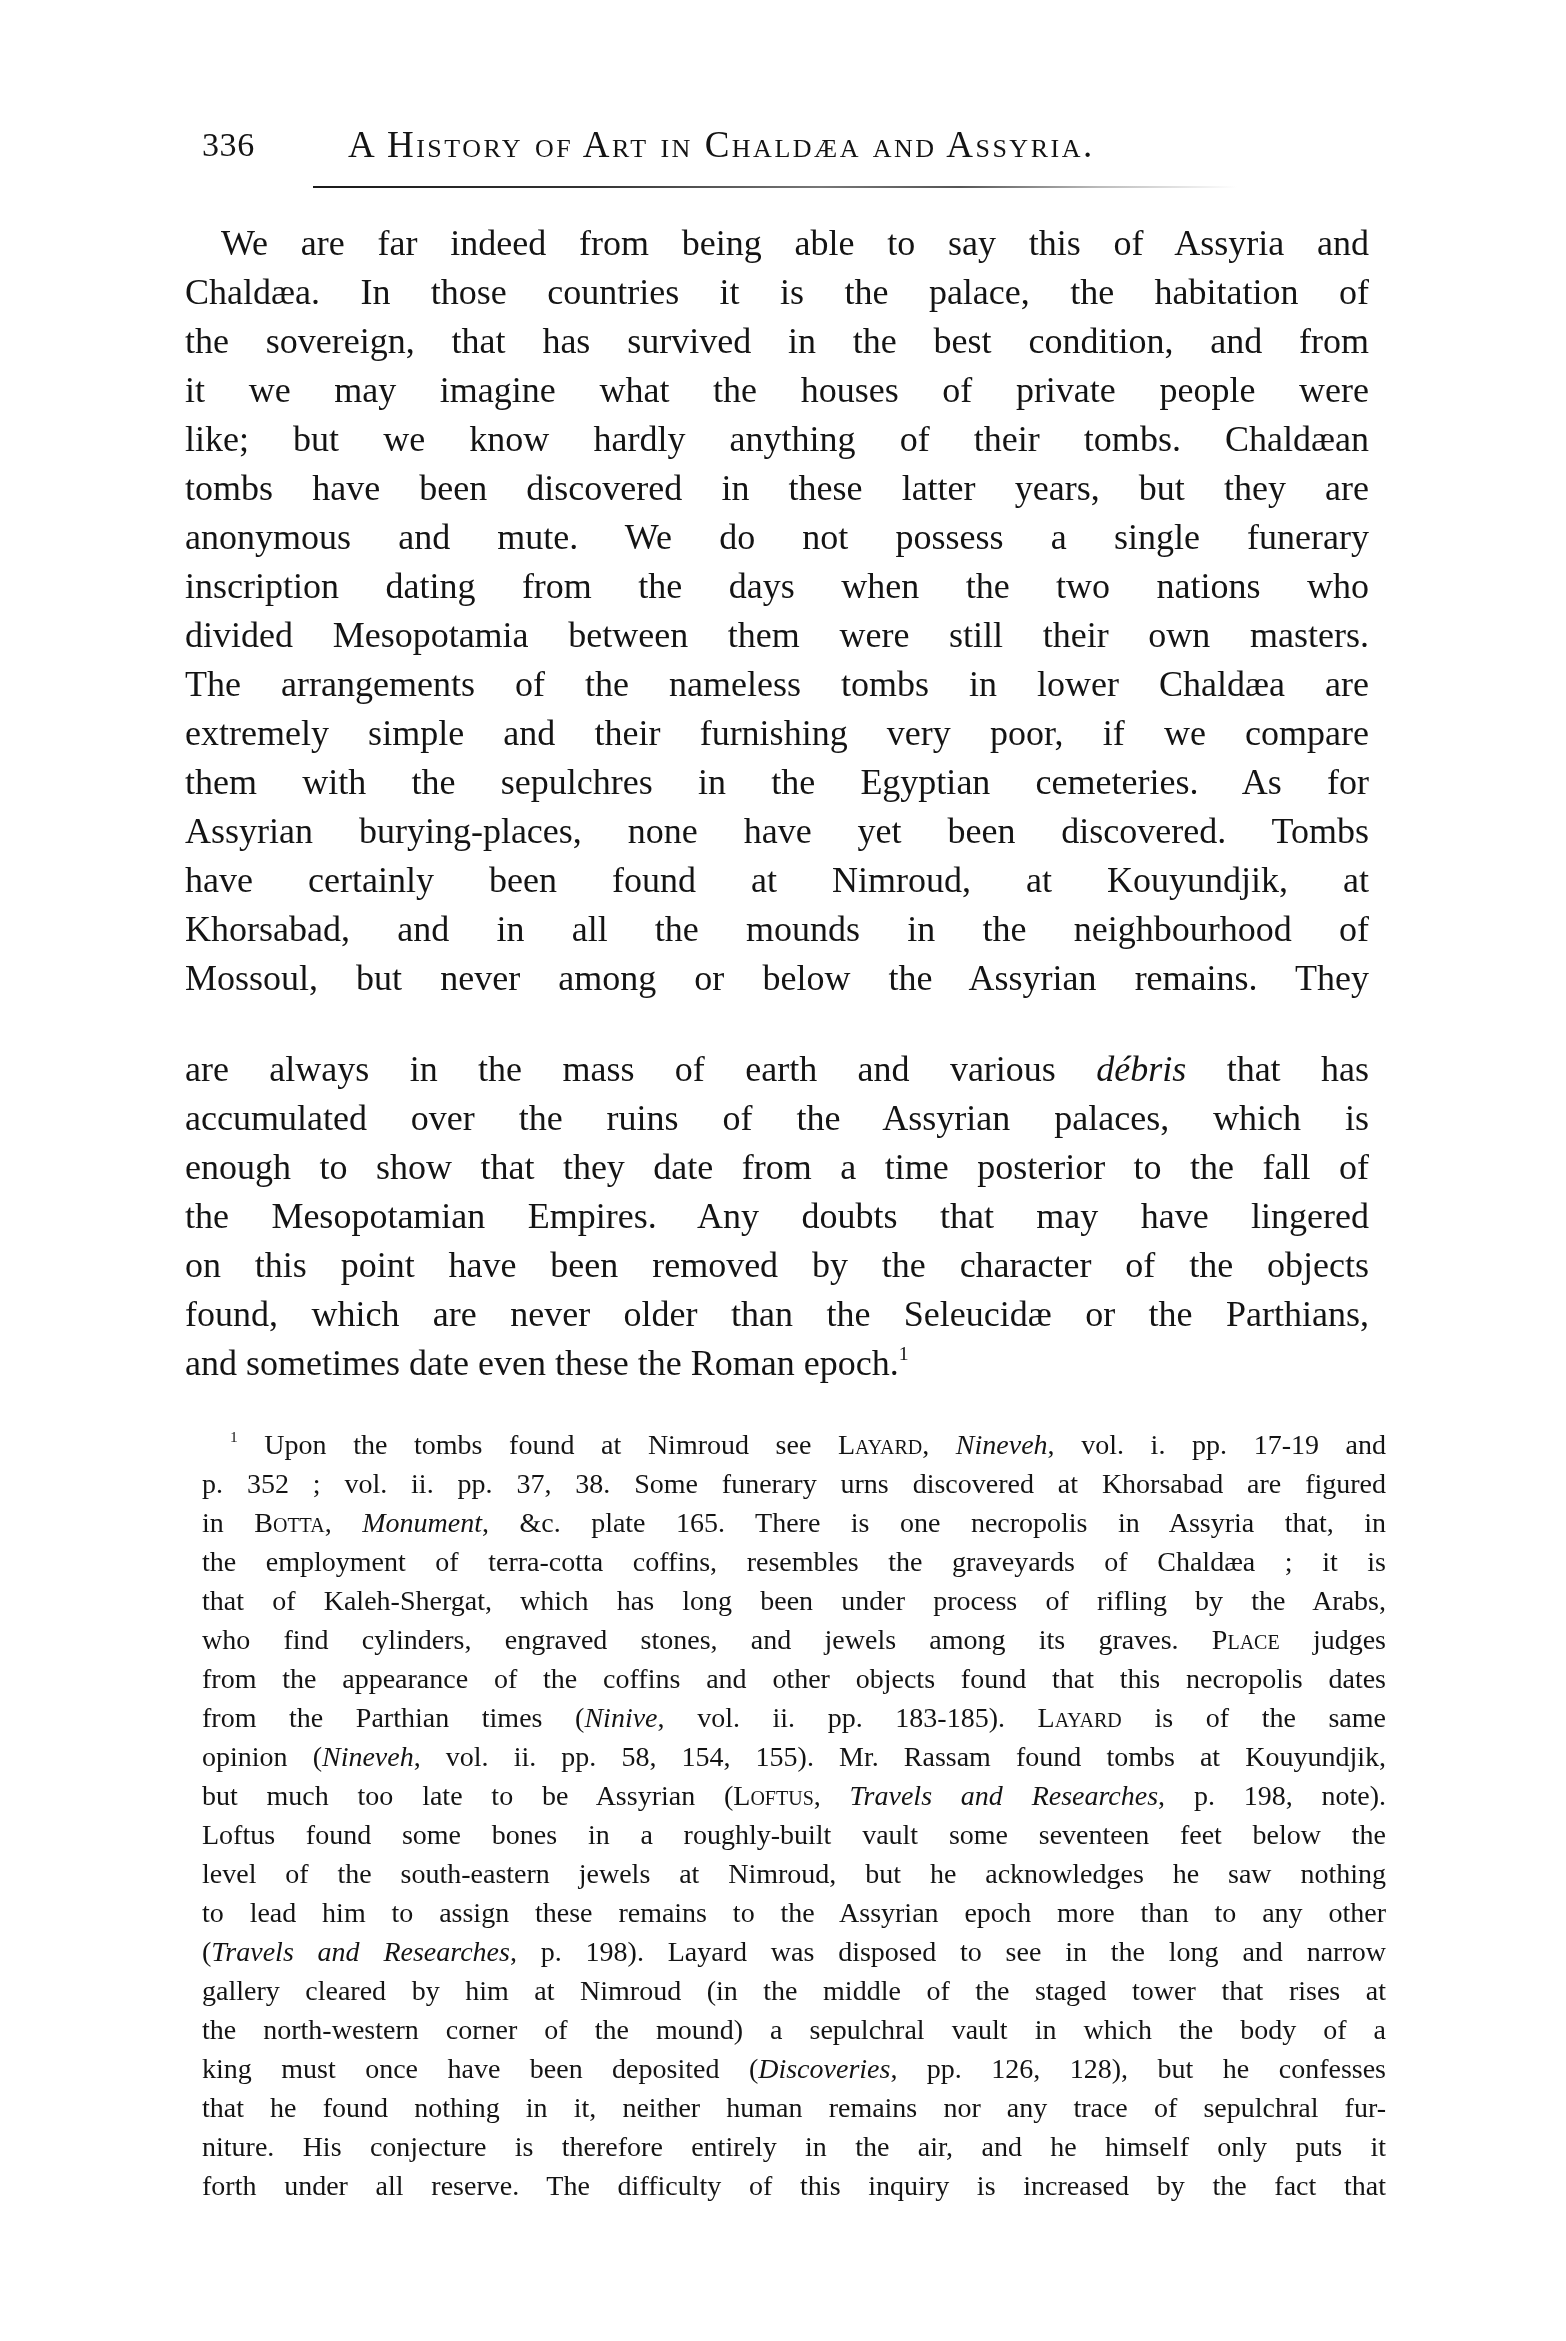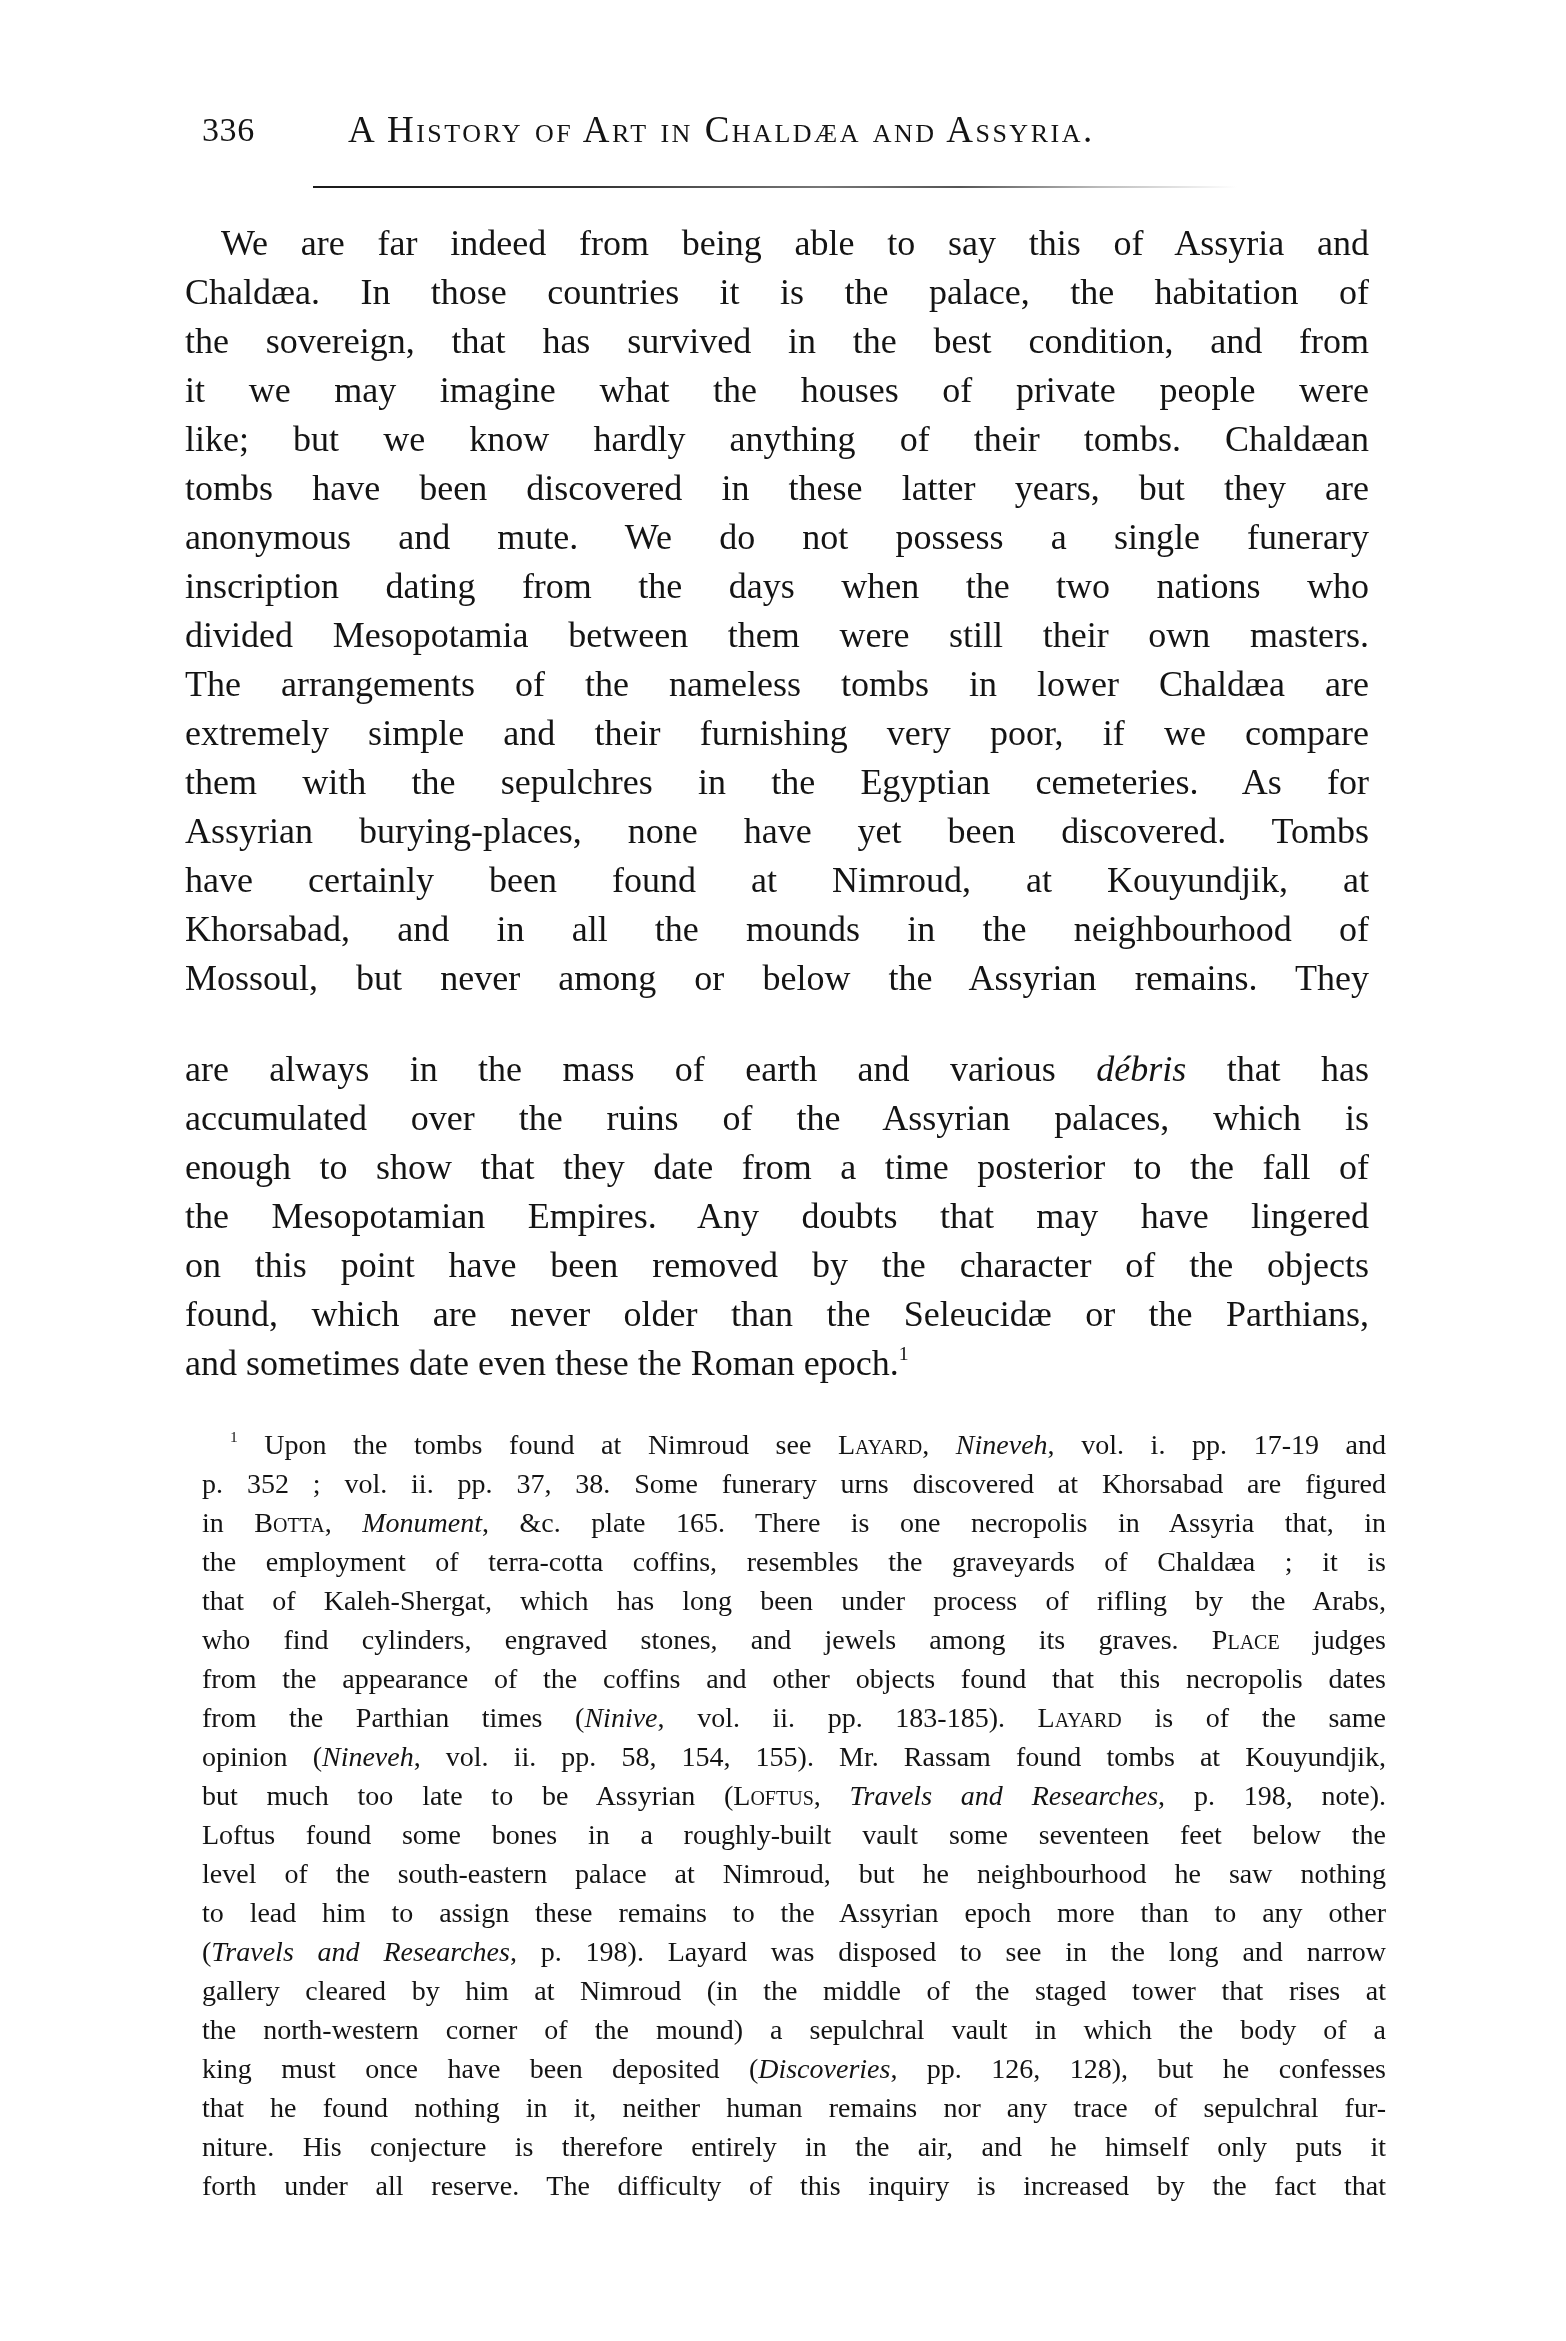--- a/index.html
+++ b/index.html
@@ -16,21 +16,21 @@
     font-family: "Liberation Serif", "DejaVu Serif", serif;
   }
   .page {
     position: absolute;
     left: 0; top: 0;
     width: 1567px; height: 2342px;
   }
   .running-head {
     position: absolute;
     left: 202px;
-    top: 104px;
+    top: 119px;
     width: 1078px;
     height: 51px;
     white-space: nowrap;
     font-size: 36px;
     line-height: 51px;
   }
   .page-number {
     position: absolute;
     left: 0;
     top: 0;
@@ -149,21 +149,21 @@
       <span class="fn-line"><span>p. 352 ; vol. ii. pp. 37, 38.  Some funerary urns discovered at Khorsabad are figured</span></span>
       <span class="fn-line"><span>in </span><span class="sc">Botta</span><span>, </span><i>Monument</i><span>, &amp;c. plate 165.  There is one necropolis in Assyria that, in</span></span>
       <span class="fn-line"><span>the employment of terra-cotta coffins, resembles the graveyards of Chaldæa ; it is</span></span>
       <span class="fn-line"><span>that of Kaleh-Shergat, which has long been under process of rifling by the Arabs,</span></span>
       <span class="fn-line"><span>who find cylinders, engraved stones, and jewels among its graves.  </span><span class="sc">Place</span><span> judges</span></span>
       <span class="fn-line"><span>from the appearance of the coffins and other objects found that this necropolis dates</span></span>
       <span class="fn-line"><span>from the Parthian times (</span><i>Ninive</i><span>, vol. ii. pp. 183-185).  </span><span class="sc">Layard</span><span> is of the same</span></span>
       <span class="fn-line"><span>opinion (</span><i>Nineveh</i><span>, vol. ii. pp. 58, 154, 155).  Mr. Rassam found tombs at Kouyundjik,</span></span>
       <span class="fn-line"><span>but much too late to be Assyrian (</span><span class="sc">Loftus</span><span>, </span><i>Travels and Researches</i><span>, p. 198, note).</span></span>
       <span class="fn-line"><span>Loftus found some bones in a roughly-built vault some seventeen feet below the</span></span>
-      <span class="fn-line"><span>level of the south-eastern palace at Nimroud, but he neighbourhood he saw nothing</span></span>
+      <span class="fn-line"><span>level of the south-eastern jewels at Nimroud, but he acknowledges he saw nothing</span></span>
       <span class="fn-line"><span>to lead him to assign these remains to the Assyrian epoch more than to any other</span></span>
       <span class="fn-line"><span>(</span><i>Travels and Researches</i><span>, p. 198).  Layard was disposed to see in the long and narrow</span></span>
       <span class="fn-line"><span>gallery cleared by him at Nimroud (in the middle of the staged tower that rises at</span></span>
       <span class="fn-line"><span>the north-western corner of the mound) a sepulchral vault in which the body of a</span></span>
       <span class="fn-line"><span>king must once have been deposited (</span><i>Discoveries</i><span>, pp. 126, 128), but he confesses</span></span>
       <span class="fn-line"><span>that he found nothing in it, neither human remains nor any trace of sepulchral fur-</span></span>
       <span class="fn-line"><span>niture.  His conjecture is therefore entirely in the air, and he himself only puts it</span></span>
       <span class="fn-line"><span>forth under all reserve.  The difficulty of this inquiry is increased by the fact that</span></span>
     </div>
 

